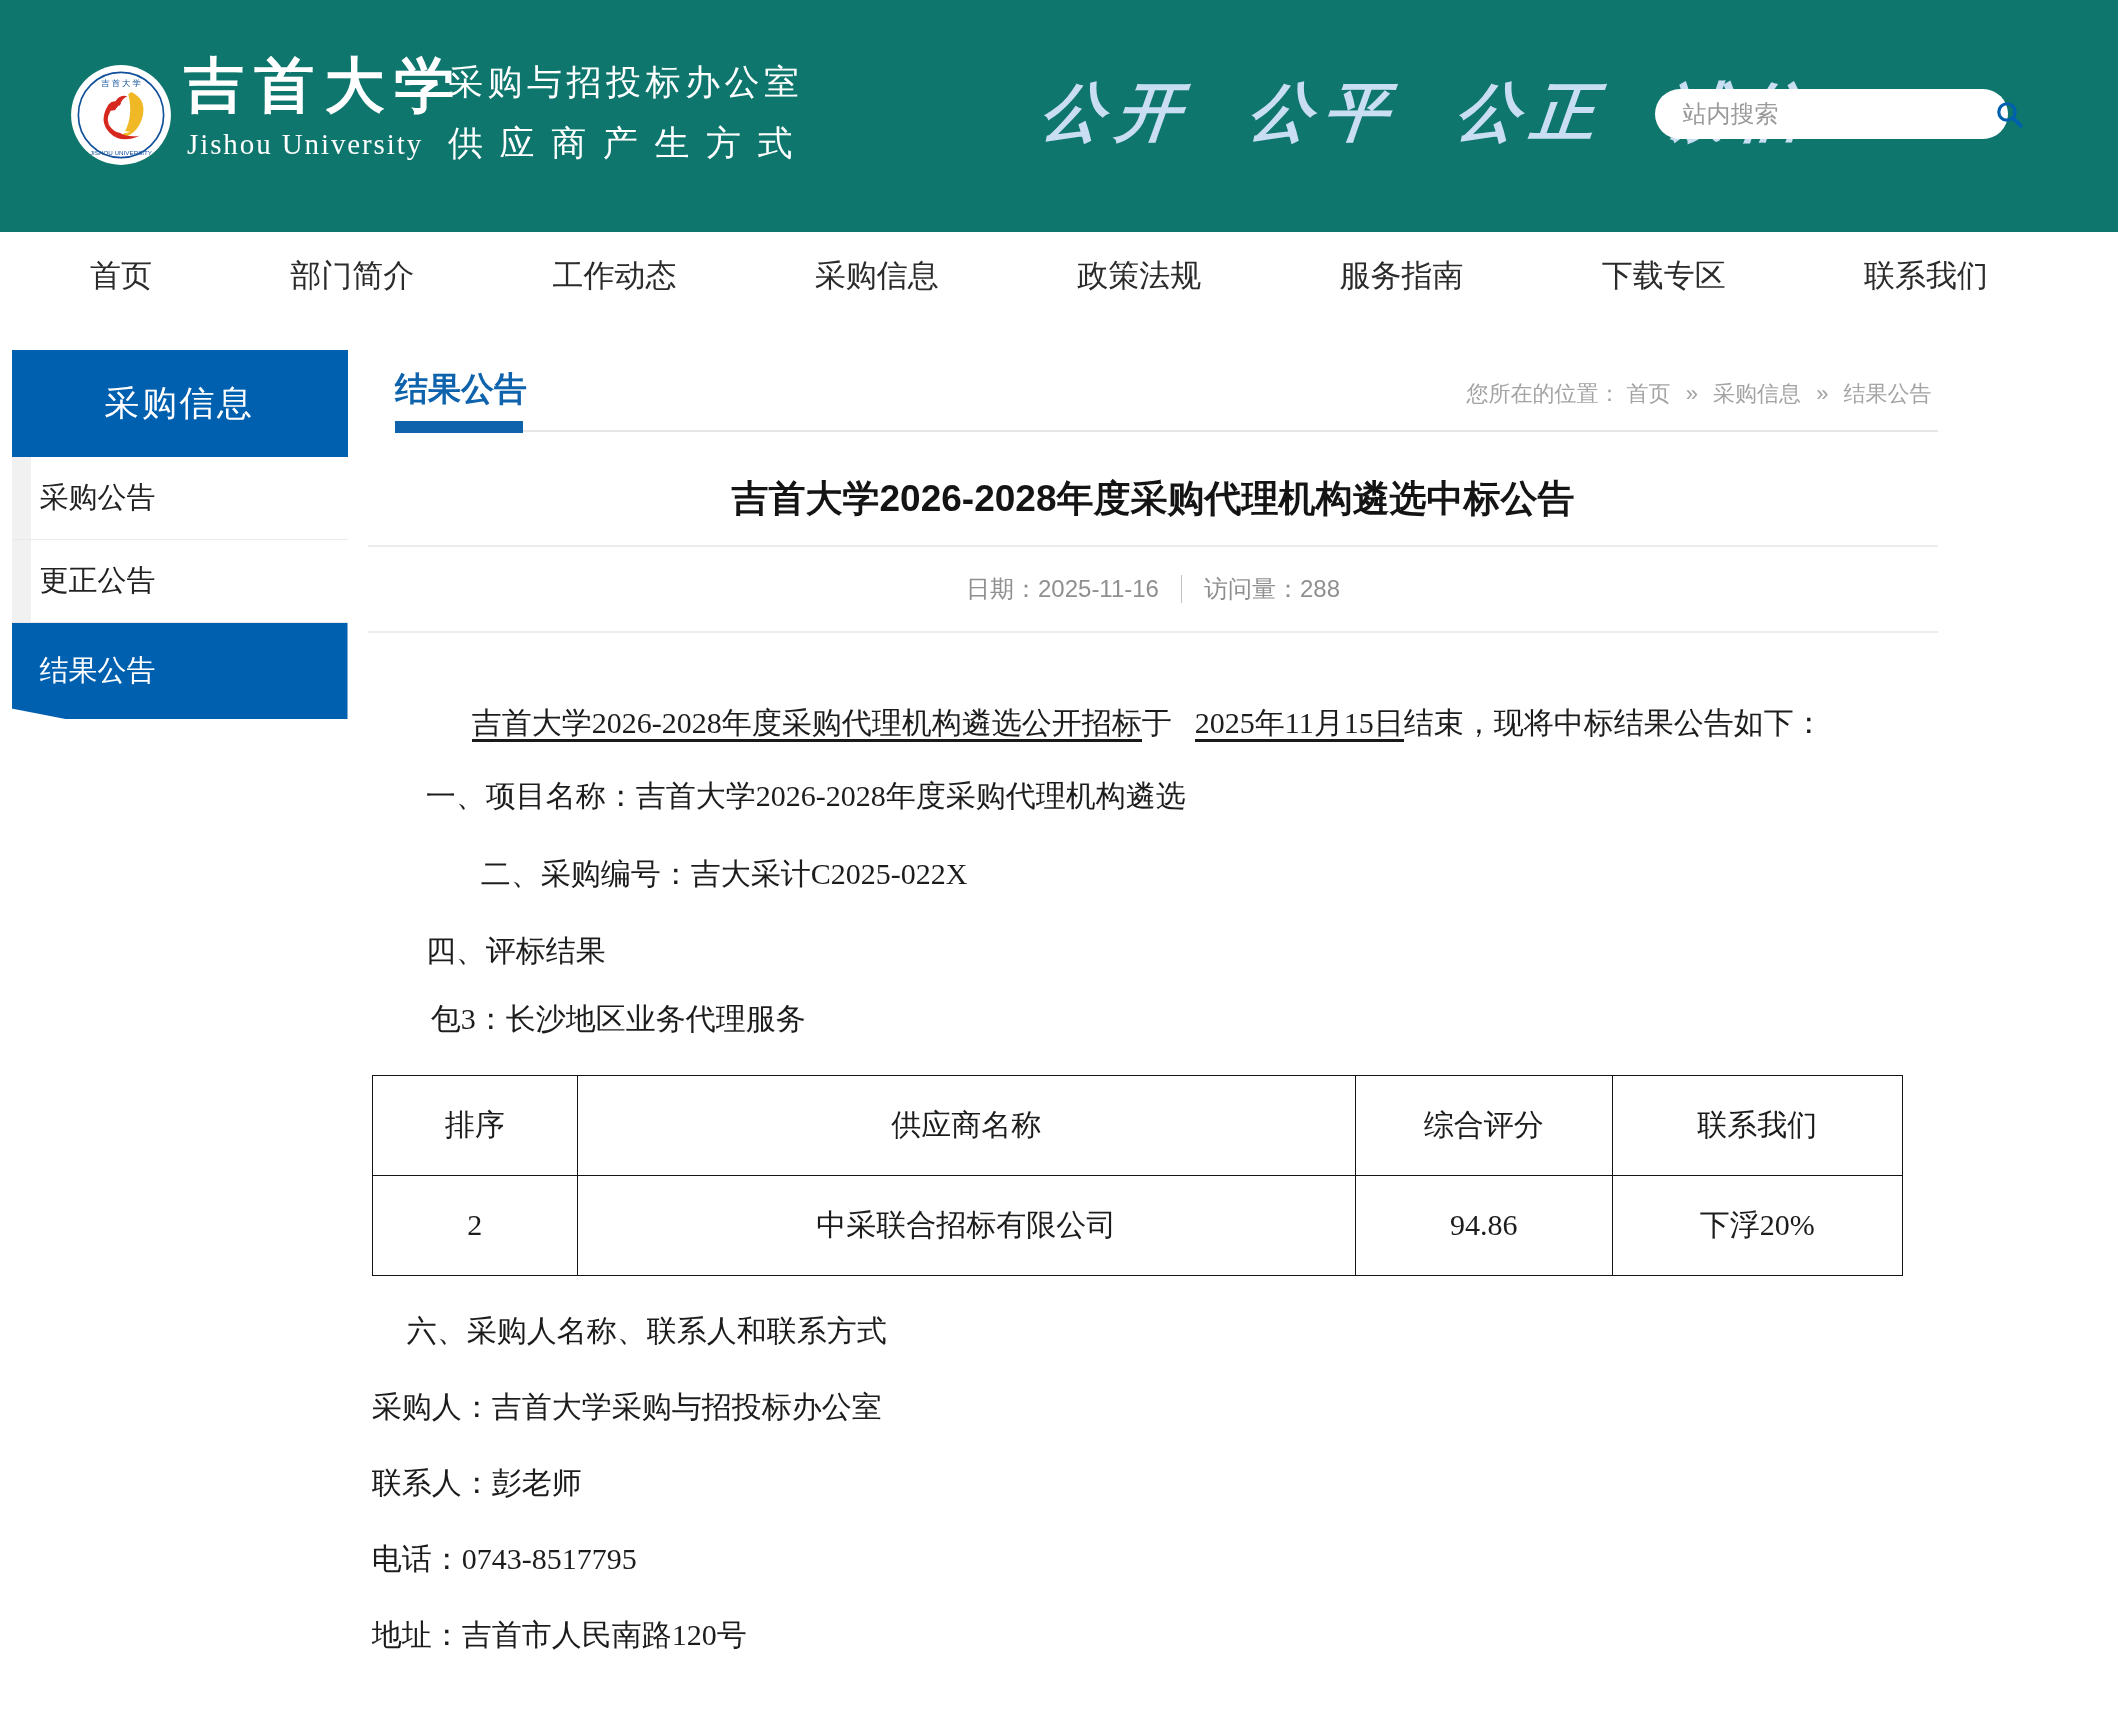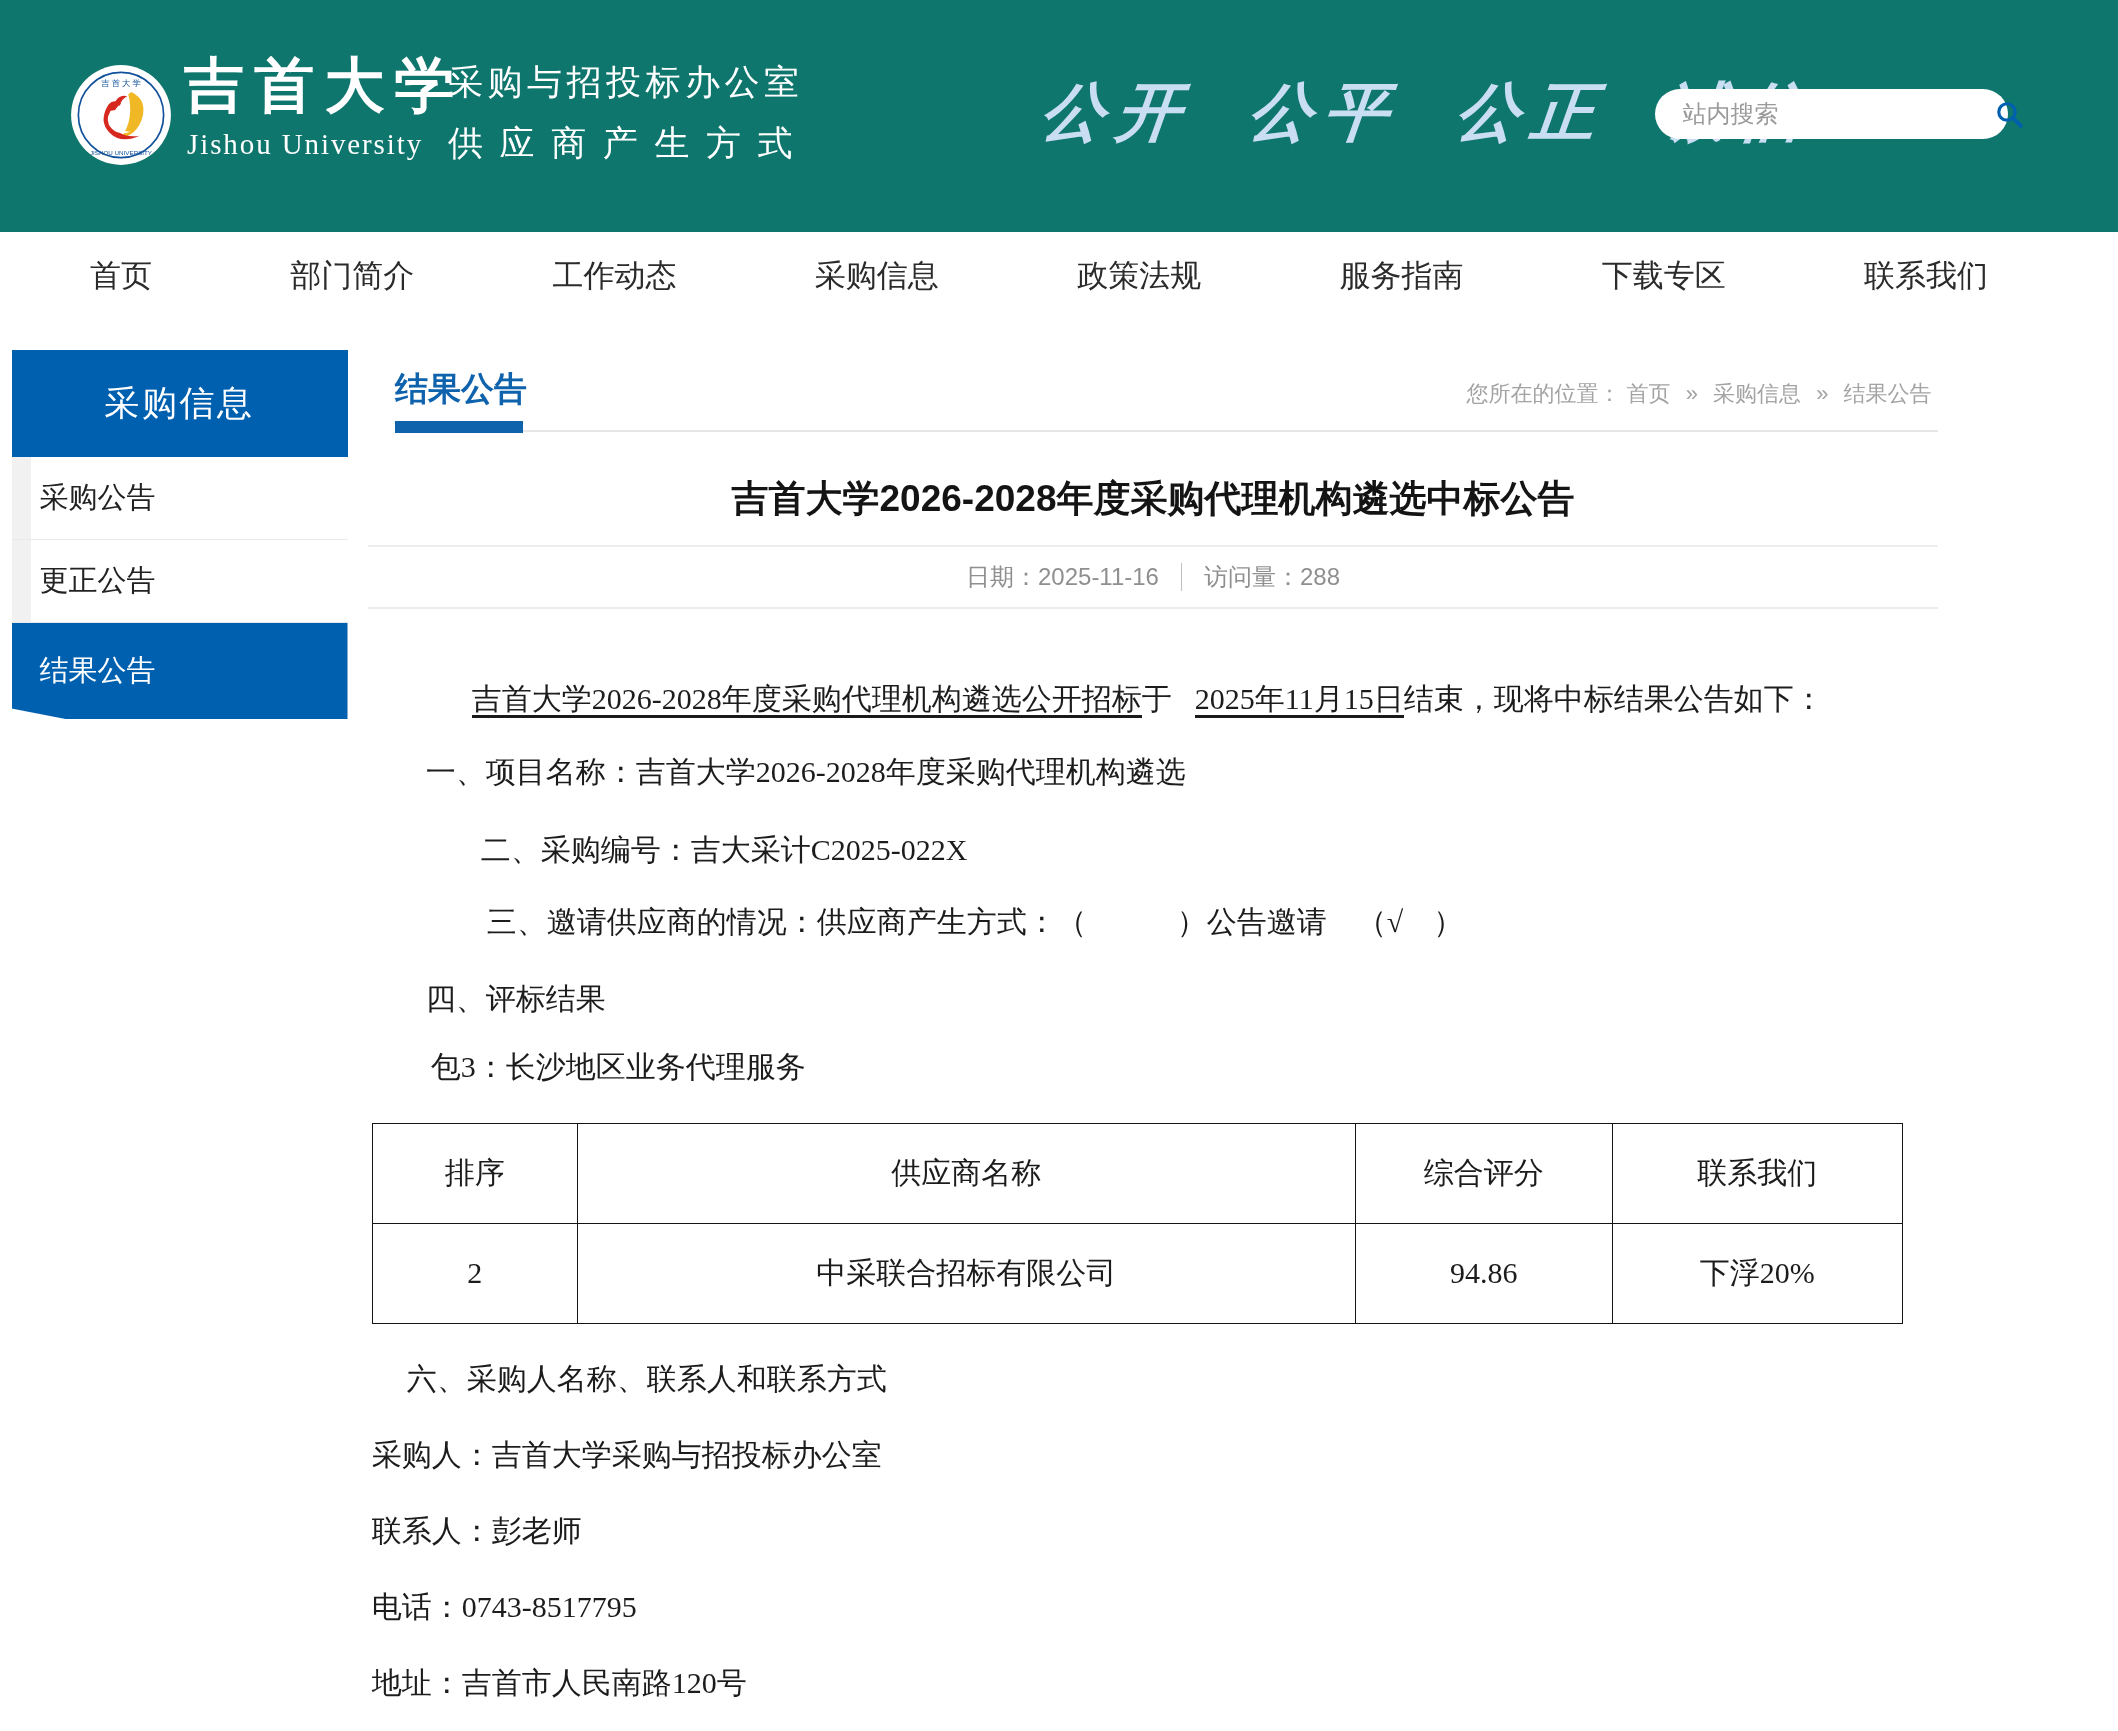--- a/index.html
+++ b/index.html
@@ -47,21 +47,21 @@
   .section-tab{position:absolute;left:27px;top:9px;font-size:33px;font-weight:bold;color:#0f62ac;cursor:pointer;}
   .tab-bar{position:absolute;left:27px;top:63px;width:128px;height:11.5px;background:#0f62ac;}
   .tab-line{position:absolute;left:27px;right:0;top:72px;height:1.9px;background:#e6e6e6;}
   .breadcrumb{position:absolute;right:6.4px;top:20.5px;font-size:22px;color:#a3a3a3;white-space:nowrap;}
   .breadcrumb span{cursor:pointer;}
   .crumb-sep{margin:0 9px;cursor:default;}
   .article-title{margin-top:35px;height:45px;line-height:45px;text-align:center;
     font-size:37px;font-weight:bold;color:#141414;}
   .sep{height:1.9px;background:#ececec;}
   .sep1{margin-top:24px;}
-  .meta-row{height:60px;display:flex;align-items:center;justify-content:center;
+  .meta-row{height:84px;display:flex;align-items:center;justify-content:center;
     font-size:24px;color:#8f8f8f;}
   .meta-div{width:0;height:28px;border-left:1.3px solid #c0c0c0;margin:0 22px;}
   
   .body-text{padding-left:3.8px;font-family:"Liberation Serif","DejaVu Serif",serif;
     font-size:30px;color:#1c1c1c;}
   .line{height:40px;line-height:40px;white-space:pre;}
   .p1{margin-top:70px;text-indent:77px;}
   .u{border-bottom:3.2px solid #1a1a1a;padding-bottom:0;margin-left:23px;}
   .l1{margin-top:33px;margin-left:54px;}
   .l2{margin-top:38px;margin-left:109px;}
@@ -156,21 +156,20 @@
     <span>访问量：</span>
       <span>288</span>
   </div>
   <div class="sep"></div>
 
   <div class="body-text">
     <div class="line p1"><span class="u">吉首大学2026-2028年度采购代理机构遴选公开招标</span><span>于</span><span class="u">2025年11月15日</span><span>结束，现将中标结果公告如下：</span></div>
 
     <div class="line l1">一、项目名称：吉首大学2026-2028年度采购代理机构遴选</div>
     <div class="line l2">二、采购编号：吉大采计C2025-022X</div>
-    <div class="line l3">三、邀请供应商的情况：供应商产生方式：（　　　）公告邀请　（√　）</div>
     <div class="line l4">四、评标结果</div>
     <div class="line lpkg">包3：长沙地区业务代理服务</div>
 
     <table class="award">
       <colgroup>
           <col style="width:205px">
           <col style="width:778px">
           <col style="width:257px">
           <col style="width:290px">
         </colgroup>

